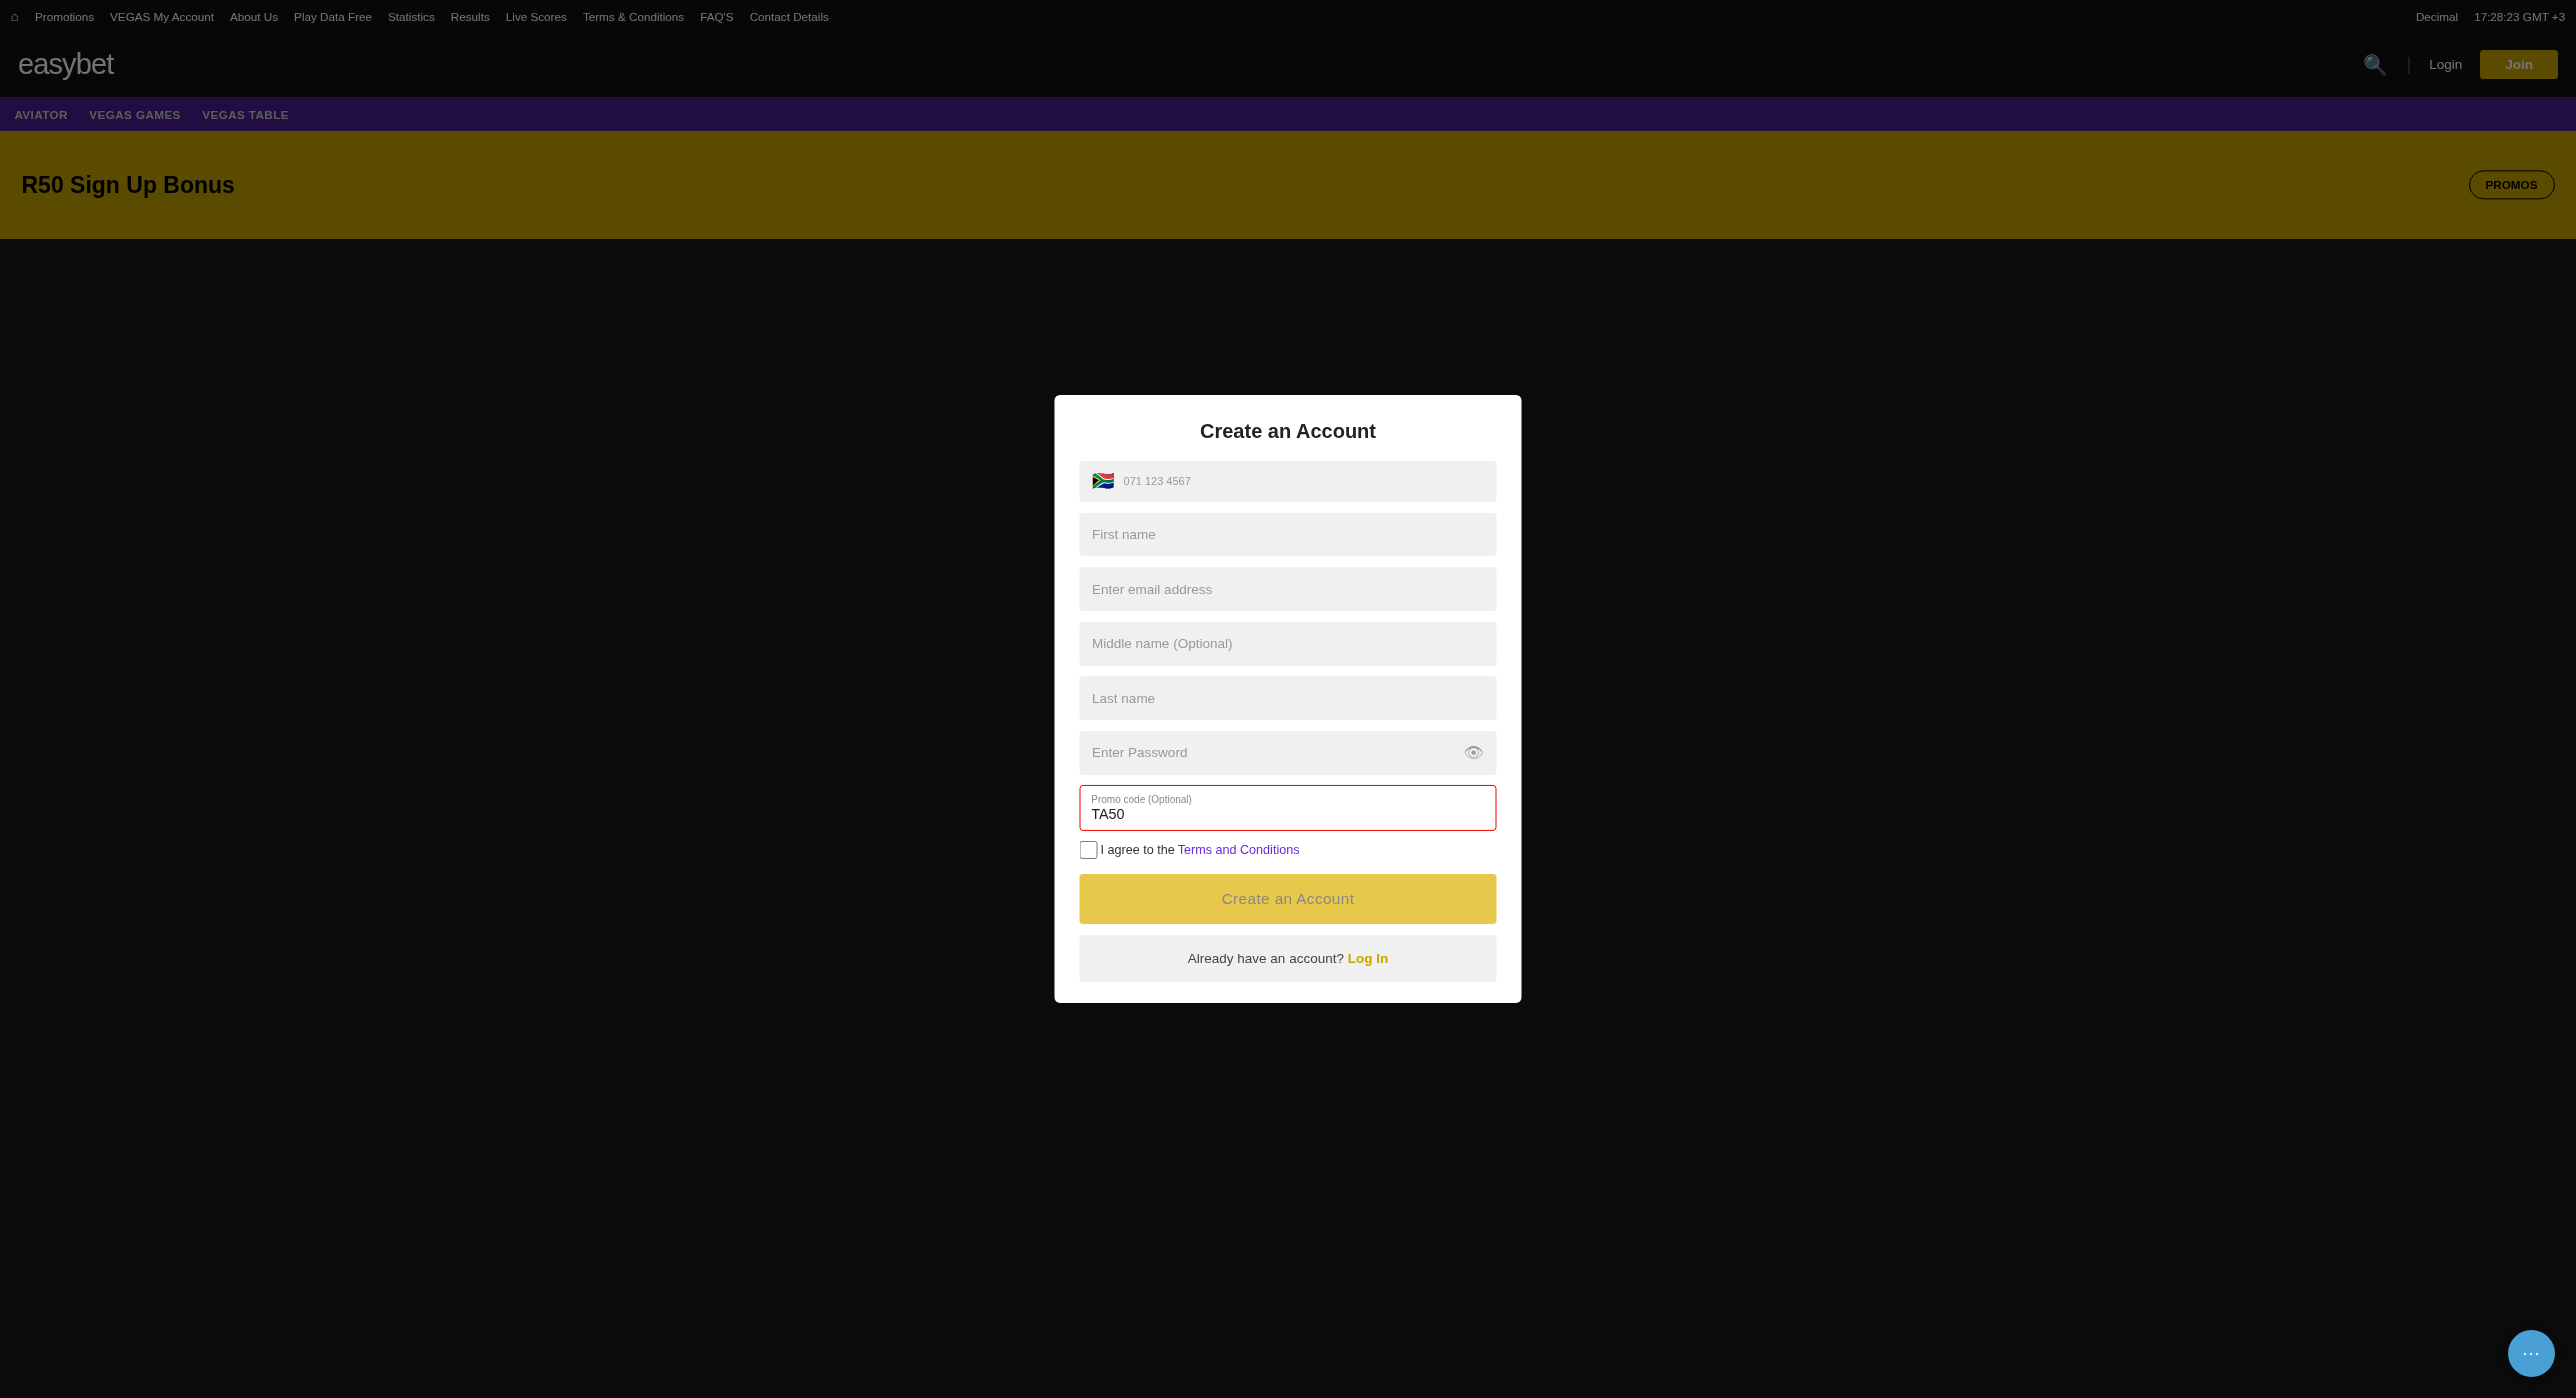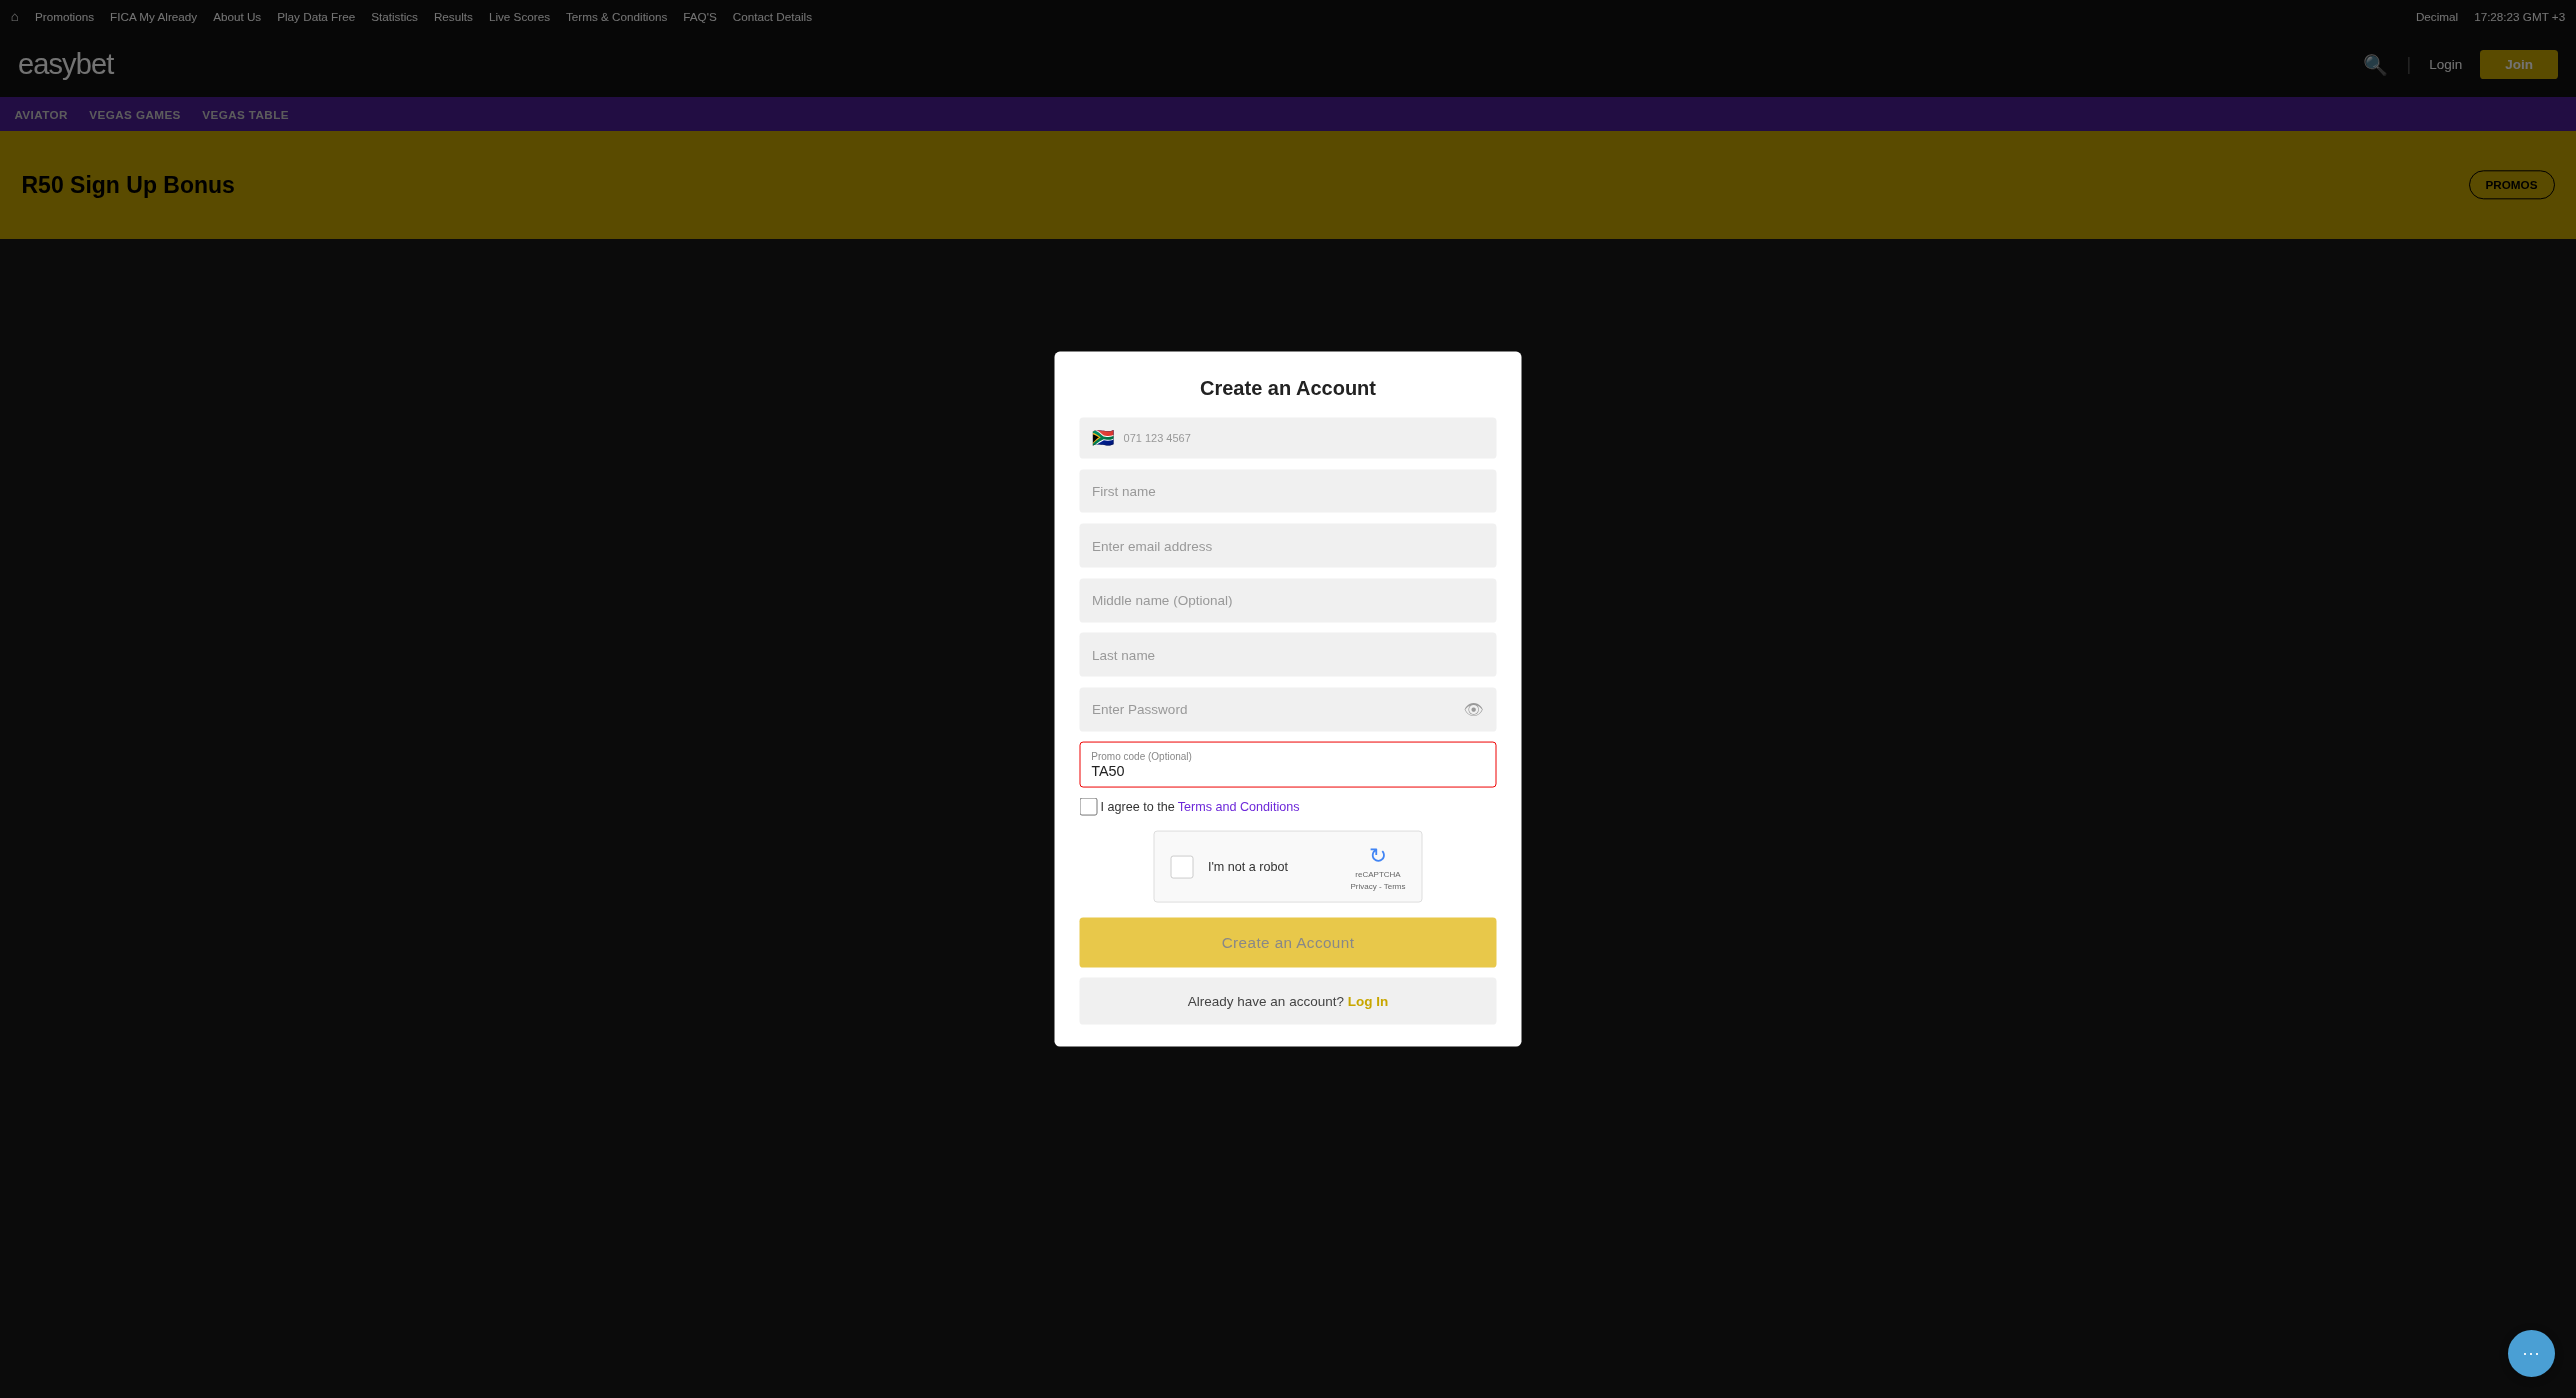--- a/index.html
+++ b/index.html
@@ -290,21 +290,21 @@
     }
   </style>
 </head>
 <body>
 
 <div class="bg-overlay"></div>
 
 <nav class="top-nav">
   <span class="home-icon">⌂</span>
   <a>Promotions</a>
-  <a>FICA My Already</a>
+  <a>VEGAS My Account</a>
   <a>About Us</a>
   <a>Play Data Free</a>
   <a>Statistics</a>
   <a>Results</a>
   <a>Live Scores</a>
   <a>Terms &amp; Conditions</a>
   <a>FAQ'S</a>
   <a>Contact Details</a>
   <div class="spacer"></div>
   <span class="decimal">Decimal</span>
@@ -375,31 +375,20 @@
   </div>
 
   
   <div class="terms-row">
     <input type="checkbox" style="">
     <span>I agree to the </span>
     <a class="terms-link">Terms and Conditions</a>
   </div>
 
   
-  <div class="recaptcha-wrapper">
-    <div class="recaptcha-box">
-      <div class="recaptcha-checkbox"></div>
-      <span class="recaptcha-label">I'm not a robot</span>
-      <div class="recaptcha-logo">
-        <span class="logo-icon">↻</span>
-        <span class="rc-text">reCAPTCHA</span>
-        <span class="rc-text">Privacy - Terms</span>
-      </div>
-    </div>
-  </div>
 
   
   <button class="create-btn">Create an Account</button>
 
   
   <div class="already-row">
     <span>Already have an account?</span>
     <a class="login-link">Log In</a>
   </div>
 </div>

